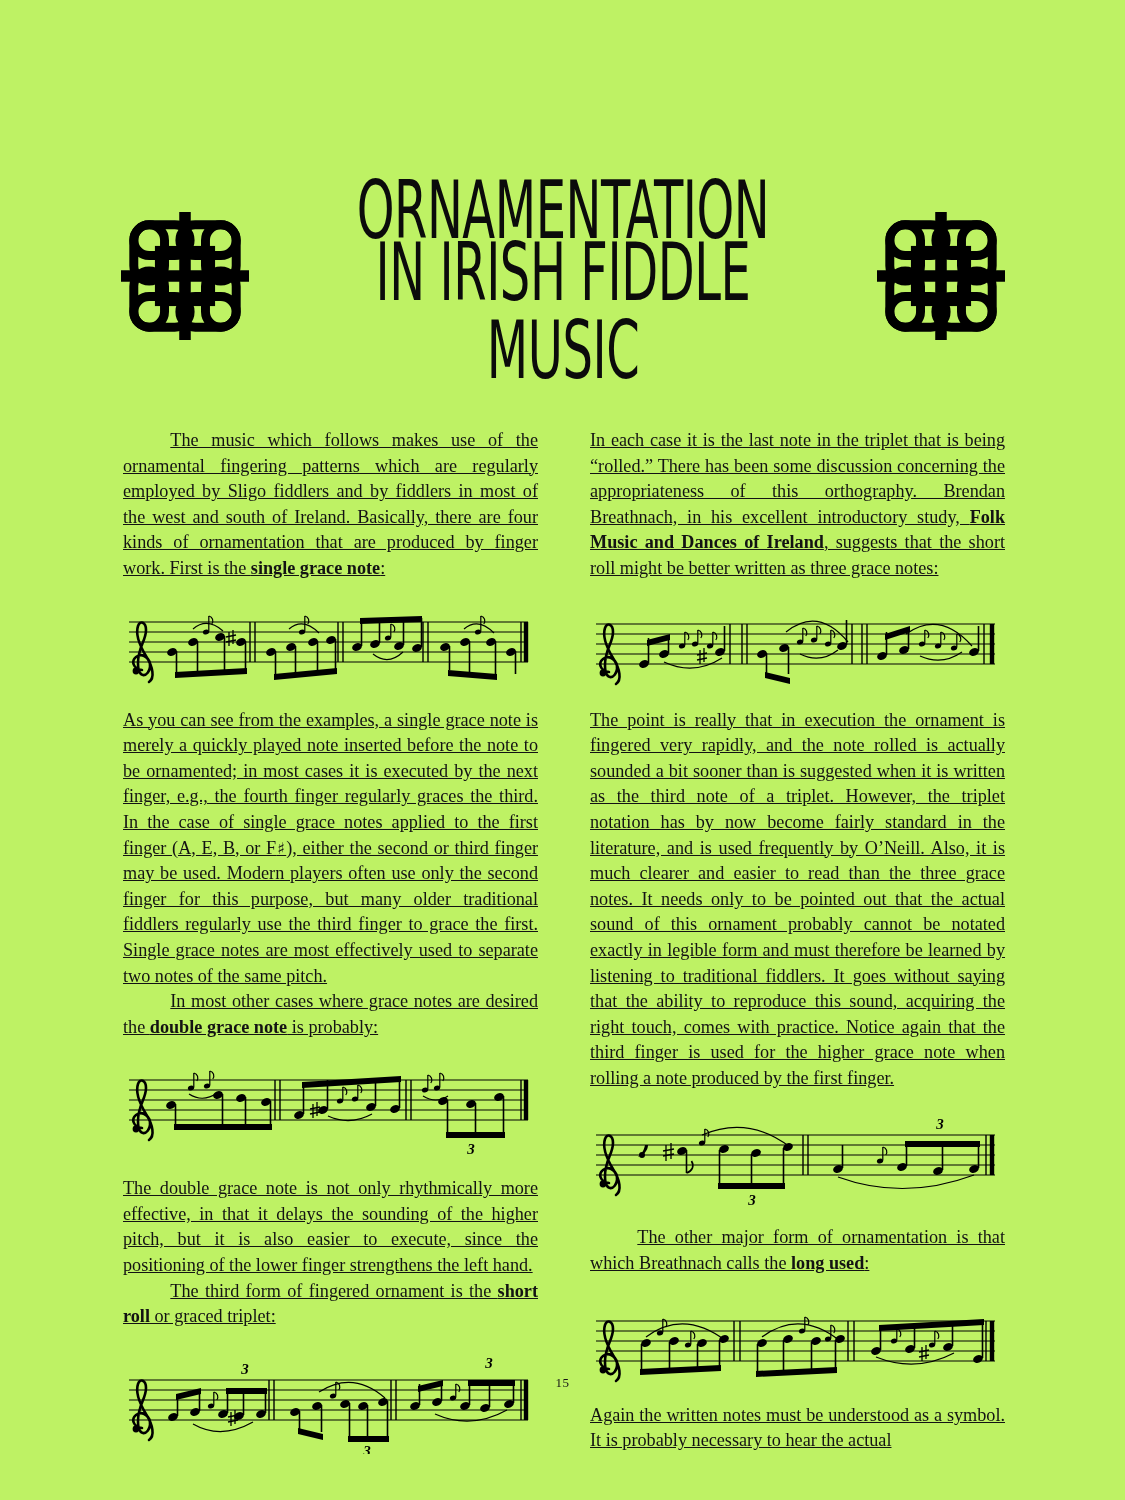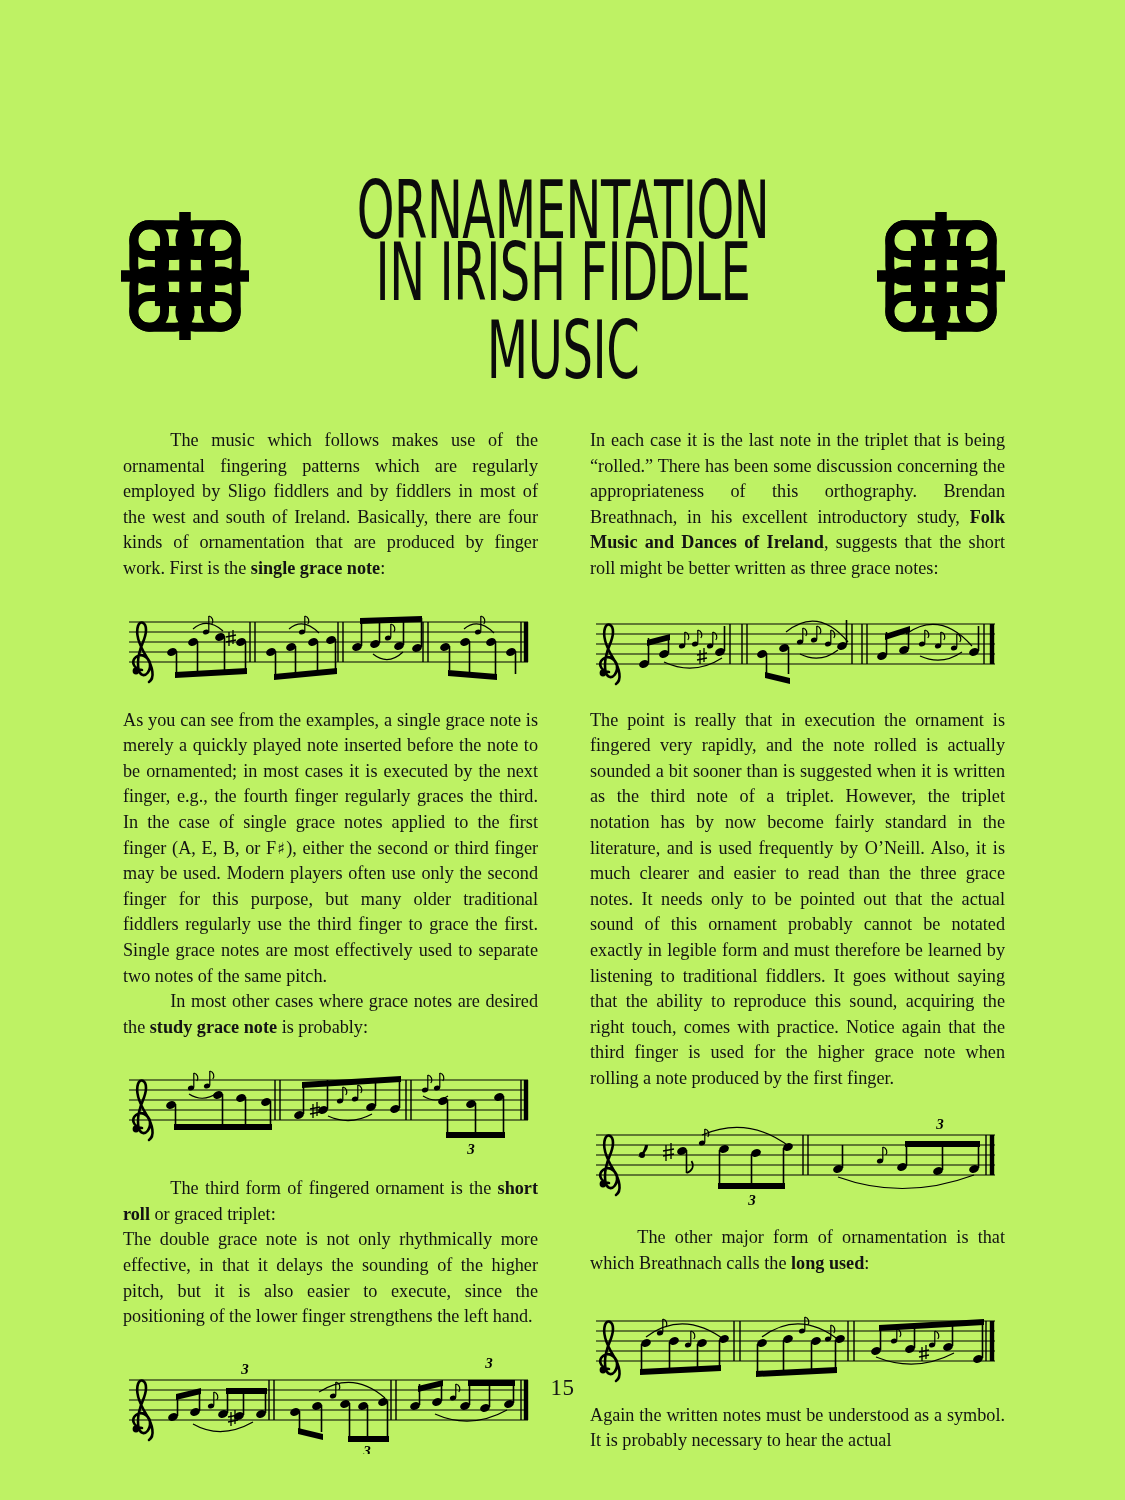--- a/index.html
+++ b/index.html
@@ -67,20 +67,21 @@
     flex: 0 0 415px;
   }
   p.body {
     margin: 0;
     font-size: 18.2px;
     line-height: 25.6px;
     text-align: justify;
     text-justify: inter-word;
     hyphens: manual;
     color: #131313;
+    text-decoration: underline;
   }
   p.body + p.body { margin-top: 0; }
   .indent { text-indent: 2.6em; }
   .bold { font-weight: bold; }
   .ital { font-style: normal; font-weight: bold; }
   .sharp { font-family: "DejaVu Sans", sans-serif; font-size: 16px; }
 
   
   .staff-block {
     margin: 14px 0 16px 0;
@@ -88,21 +89,21 @@
   }
   .staff-svg { display: block; }
 
   
   .folio {
     position: absolute;
     left: 0;
     top: 1375px;
     width: 1125px;
     text-align: center;
-    font-size: 23px;
+    font-size: 13px;
     color: #151515;
     letter-spacing: 0.5px;
   }
 </style>
 </head>
 <body>
 
 <div class="page">
 
   <div class="masthead">
@@ -256,21 +257,21 @@
           <path d="M325 74 L374 78 L374 84 L325 80 Z" fill="#000"></path>
           <ellipse cx="355" cy="36" rx="3.2" ry="2.4" fill="#000" transform="rotate(-20 355 36)"></ellipse>
           <line x1="357.8" y1="35.5" x2="357.8" y2="20" stroke="#000" stroke-width="1.2"></line>
           <path d="M357.8 20 c4 1 5 5 3 8" stroke="#000" stroke-width="1.2" fill="none"></path>
           <path d="M341 33 q14 -12 30 4" stroke="#000" stroke-width="1.2" fill="none"></path>
         </svg>
       </div>
 
       <p class="body"><span>As you can see from the examples, a single grace note is merely a quickly played note inserted before the note to be ornamented; in most cases it is ex­ecuted by the next finger, e.g., the fourth finger regularly graces the third. In the case of single grace notes applied to the first finger (A, E, B, or F</span><span class="sharp">♯</span><span>), either the second or third finger may be used. Mod­ern players often use only the second finger for this purpose, but many older traditional fiddlers regu­larly use the third finger to grace the first. Single grace notes are most effectively used to separate two notes of the same pitch.</span></p>
 
-      <p class="body indent"><span>In most other cases where grace notes are desired the </span><span class="bold">study grace note</span><span> is probably:</span></p>
+      <p class="body indent"><span>In most other cases where grace notes are desired the </span><span class="bold">double grace note</span><span> is probably:</span></p>
 
       <div class="staff-block">
         <svg class="staff-svg" width="415" height="106" viewBox="0 0 415 106" aria-hidden="true">
           <g stroke="#000" stroke-width="1.2">
             <line x1="6" y1="26" x2="405" y2="26"></line>
             <line x1="6" y1="36" x2="405" y2="36"></line>
             <line x1="6" y1="46" x2="405" y2="46"></line>
             <line x1="6" y1="56" x2="405" y2="56"></line>
             <line x1="6" y1="66" x2="405" y2="66"></line>
           </g>
@@ -350,23 +351,23 @@
           <line x1="304.8" y1="35.5" x2="304.8" y2="21" stroke="#000" stroke-width="1.2"></line>
           <path d="M304.8 21 c4 1 5 5 3 8" stroke="#000" stroke-width="1.2" fill="none"></path>
           <ellipse cx="314" cy="34" rx="3.2" ry="2.4" fill="#000" transform="rotate(-20 314 34)"></ellipse>
           <line x1="316.8" y1="33.5" x2="316.8" y2="19" stroke="#000" stroke-width="1.2"></line>
           <path d="M316.8 19 c4 1 5 5 3 8" stroke="#000" stroke-width="1.2" fill="none"></path>
           <path d="M300 42 q13 8 25 0" stroke="#000" stroke-width="1.2" fill="none"></path>
           <text x="348" y="100" font-family="Liberation Serif, serif" font-size="15" font-style="italic" font-weight="bold" fill="#000" text-anchor="middle">3</text>
         </svg>
       </div>
 
+      <p class="body">The double grace note is not only rhythmically more effective, in that it delays the sounding of the higher pitch, but it is also easier to execute, since the positioning of the lower finger strengthens the left hand.</p>
+
       <p class="body indent"><span>The third form of fingered ornament is the </span><span class="bold">short roll</span><span> or graced triplet:</span></p>
-
-      <p class="body">The double grace note is not only rhythmically more effective, in that it delays the sounding of the higher pitch, but it is also easier to execute, since the positioning of the lower finger strengthens the left hand.</p>
 
       <div class="staff-block">
         <svg class="staff-svg" width="415" height="110" viewBox="0 0 415 110" aria-hidden="true">
           <g stroke="#000" stroke-width="1.2">
             <line x1="6" y1="36" x2="405" y2="36"></line>
             <line x1="6" y1="46" x2="405" y2="46"></line>
             <line x1="6" y1="56" x2="405" y2="56"></line>
             <line x1="6" y1="66" x2="405" y2="66"></line>
             <line x1="6" y1="76" x2="405" y2="76"></line>
           </g>

